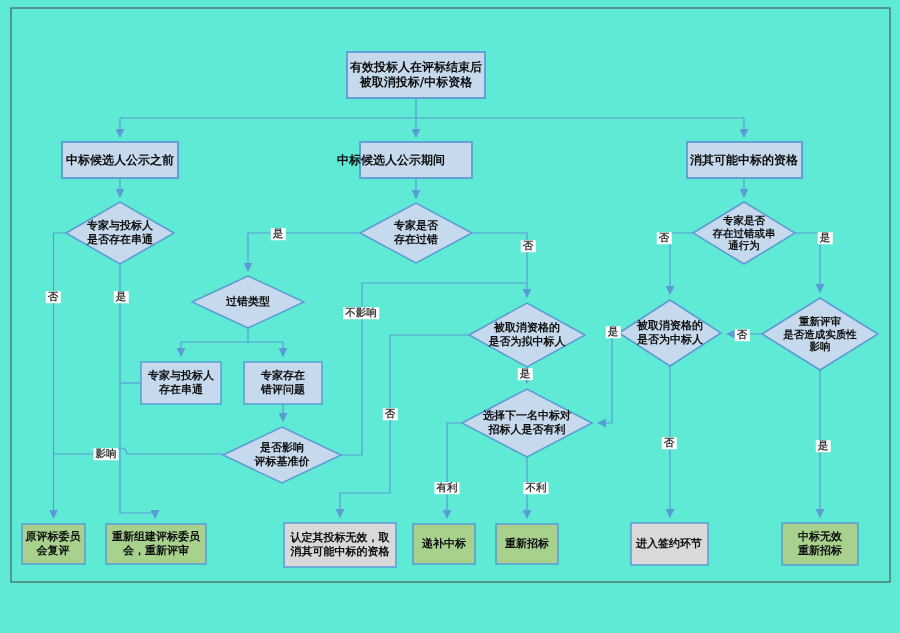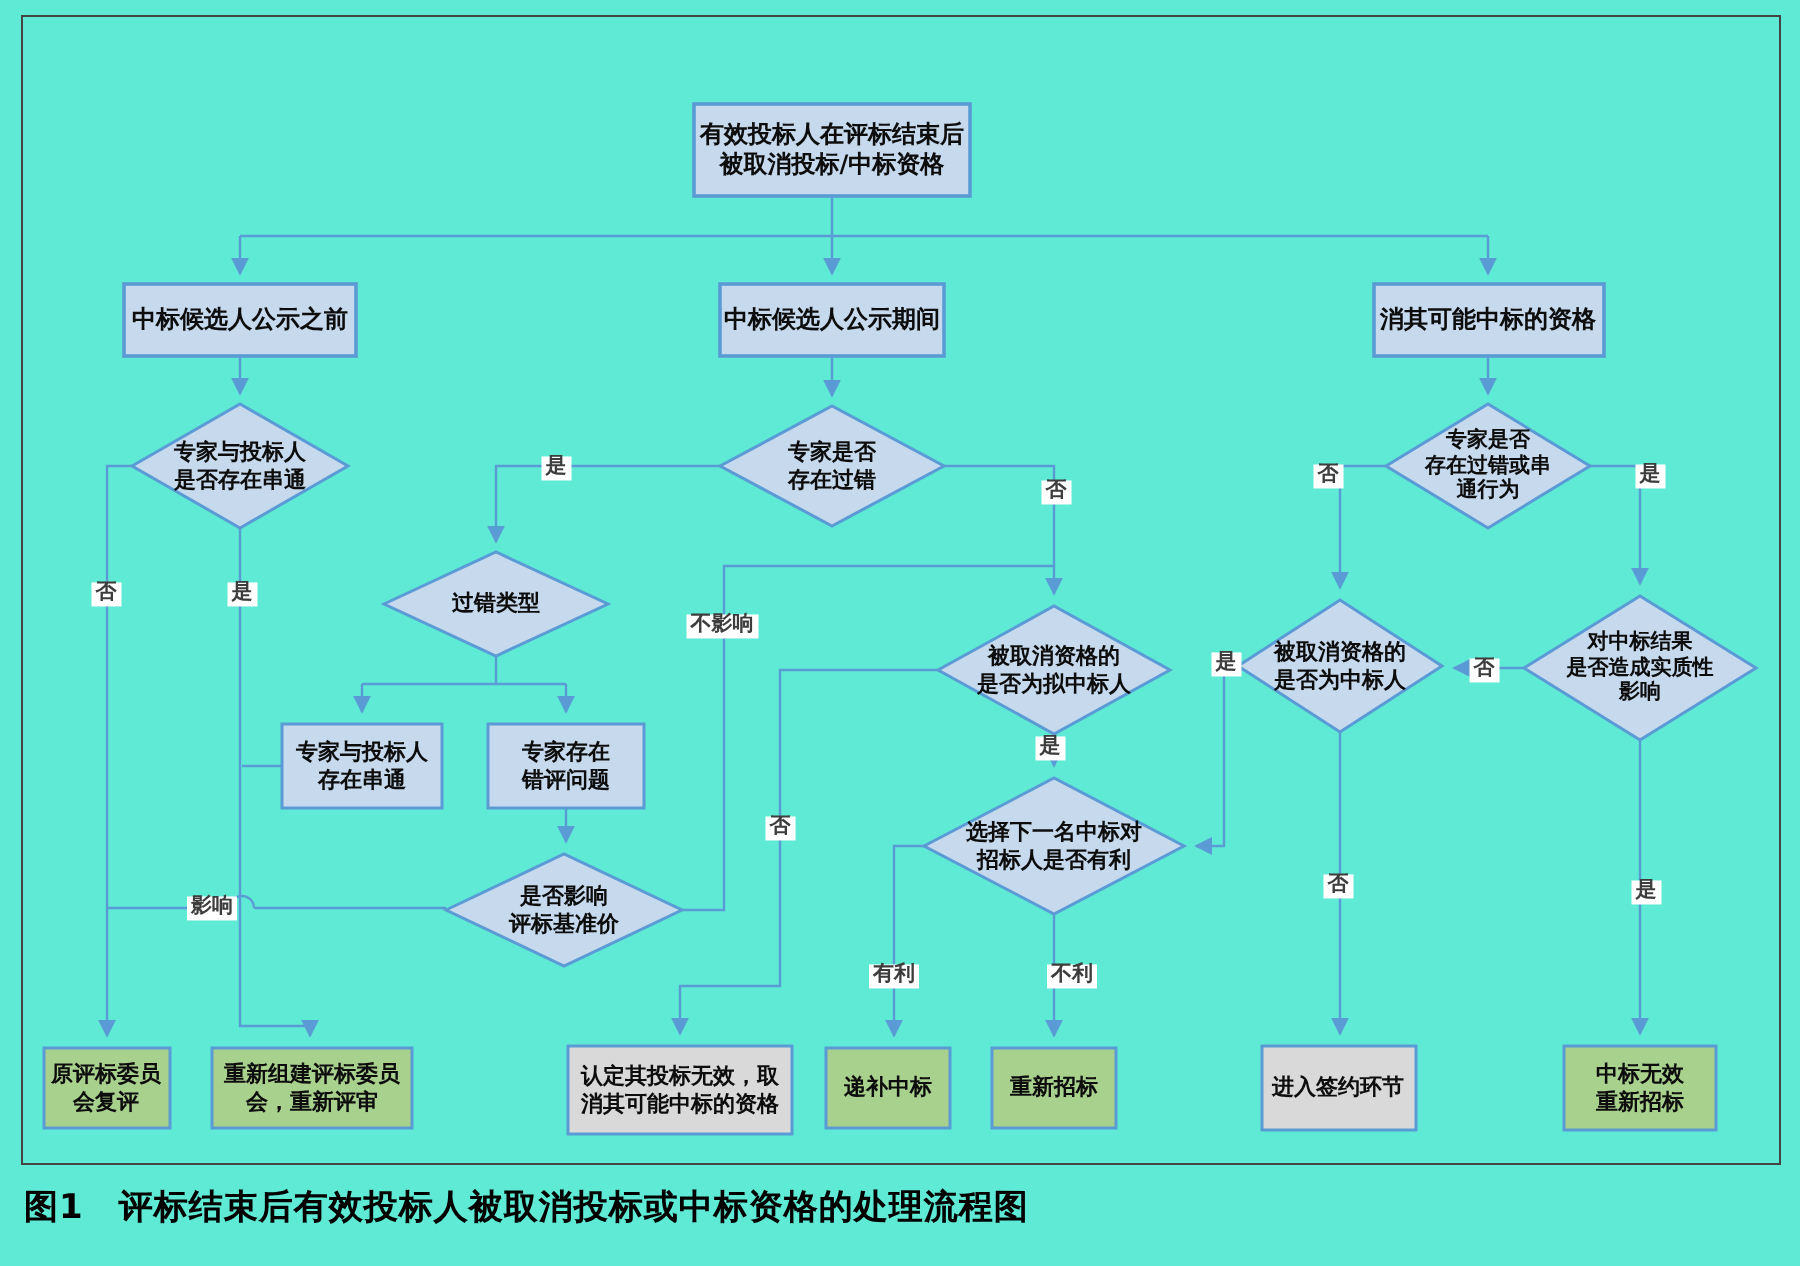--- a/index.html
+++ b/index.html
@@ -104,21 +104,21 @@
 
     <g fill="#d9d9d9" stroke="#5b9bd5" stroke-width="1.5">
       <rect x="284" y="523" width="112" height="44"></rect>
       <rect x="631" y="523" width="77" height="42"></rect>
     </g>
   </svg>
 
   <div class="nl lg" style="left:416px;top:75px;">有效投标人在评标结束后
 被取消投标/中标资格</div>
   <div class="nl lg" style="left:120px;top:160px;">中标候选人公示之前</div>
-  <div class="nl lg" style="left:416px;top:160px;">中标候选人公示期间</div>
+  <div class="nl lg" style="left:391px;top:160px;">中标候选人公示期间</div>
   <div class="nl lg" style="left:744px;top:160px;">消其可能中标的资格</div>
   <div class="nl" style="left:120px;top:233px;">专家与投标人
 是否存在串通</div>
   <div class="nl" style="left:416px;top:233px;">专家是否
 存在过错</div>
   <div class="nl" style="left:248px;top:302px;">过错类型</div>
   <div class="nl" style="left:181px;top:383px;">专家与投标人
 存在串通</div>
   <div class="nl" style="left:283px;top:383px;">专家存在
 错评问题</div>
@@ -126,21 +126,21 @@
 评标基准价</div>
   <div class="nl" style="left:527px;top:335px;">被取消资格的
 是否为拟中标人</div>
   <div class="nl" style="left:527px;top:423px;">选择下一名中标对
 招标人是否有利</div>
   <div class="nl sm" style="left:744px;top:233px;">专家是否
 存在过错或串
 通行为</div>
   <div class="nl" style="left:670px;top:333px;">被取消资格的
 是否为中标人</div>
-  <div class="nl sm" style="left:820px;top:334px;">对中标结果
+  <div class="nl sm" style="left:820px;top:334px;">重新评审
 是否造成实质性
 影响</div>
   <div class="nl" style="left:53px;top:544px;">原评标委员
 会复评</div>
   <div class="nl" style="left:156px;top:544px;">重新组建评标委员
 会，重新评审</div>
   <div class="nl" style="left:340px;top:545px;">认定其投标无效，取
 消其可能中标的资格</div>
   <div class="nl" style="left:444px;top:544px;text-align:center;">递补中标</div>
   <div class="nl" style="left:527px;top:544px;">重新招标</div>
@@ -158,14 +158,13 @@
   <div class="el" style="left:525px;top:374px;">是</div>
   <div class="el" style="left:447px;top:488px;">有利</div>
   <div class="el" style="left:536px;top:488px;">不利</div>
   <div class="el" style="left:664px;top:238px;">否</div>
   <div class="el" style="left:825px;top:238px;">是</div>
   <div class="el" style="left:742px;top:335px;">否</div>
   <div class="el" style="left:613px;top:332px;">是</div>
   <div class="el" style="left:669px;top:443px;">否</div>
   <div class="el" style="left:823px;top:446px;">是</div>
 
-  <div class="caption">图1　评标结束后有效投标人被取消投标或中标资格的处理流程图</div>
 </div>
 
 </body></html>

